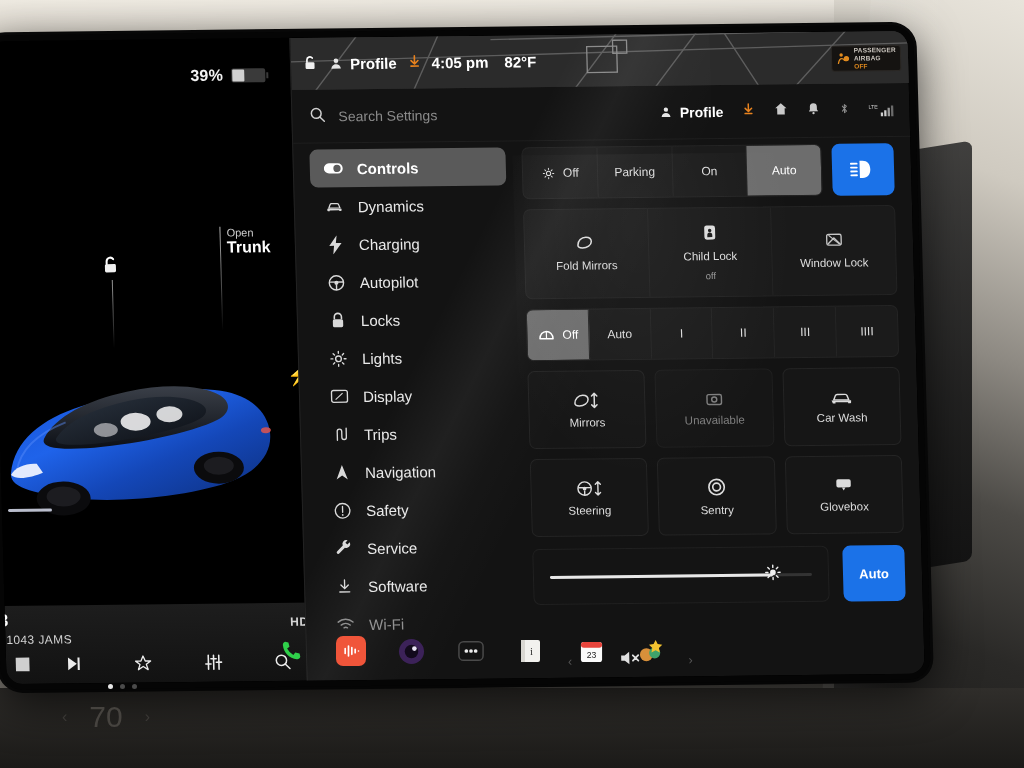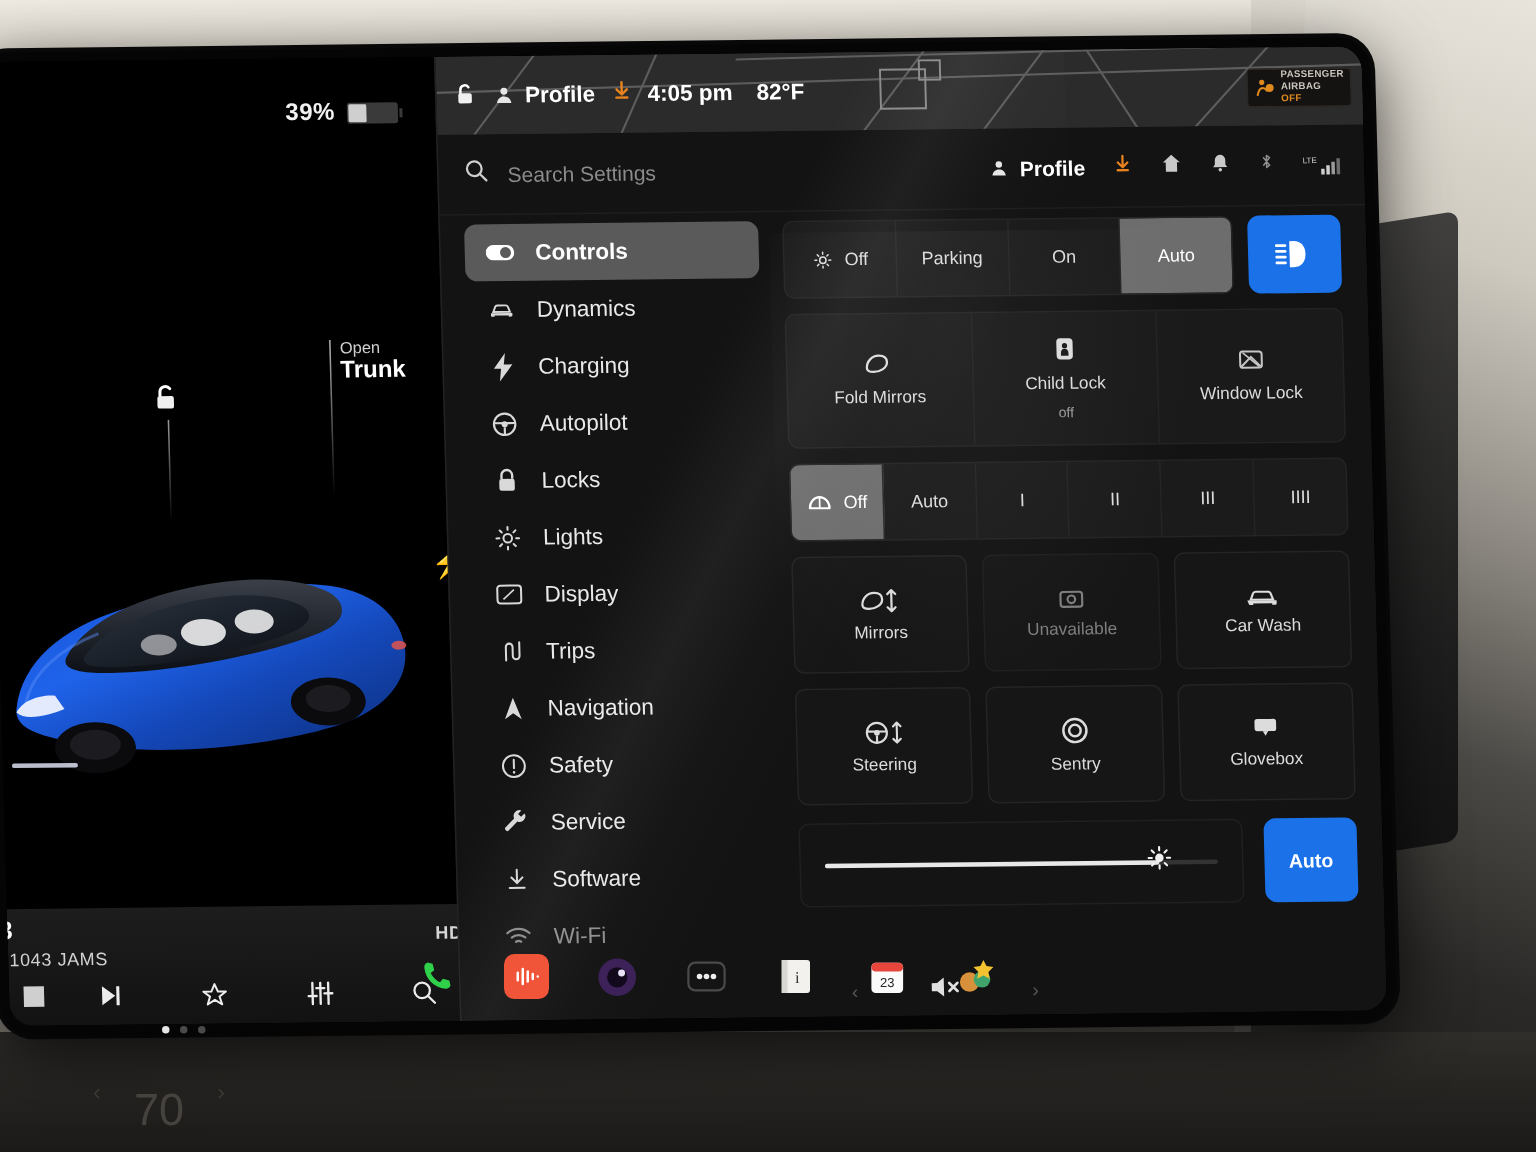--- a/index.html
+++ b/index.html
@@ -61,21 +61,21 @@
   .media .title { position:absolute; left:-6px; top:5px; color:#fff; font-size:17px; font-weight:700; }
   .media .sub { position:absolute; left:-10px; top:27px; color:#d2d2d2; font-size:12px; letter-spacing:.4px; }
   .media-ctrls { position:absolute; left:0; top:48px; width:330px; display:flex; align-items:center; }
   .media-ctrls > div { color:#e6e6e6; }
   .dots { position:absolute; left:108px; top:684px; display:flex; gap:7px; }
   .dots i { width:5px; height:5px; border-radius:50%; background:#4a4a4a; display:block;}
   .dots i.on { background:#e6e6e6; }
 
   
   .temp-ctrl { position:absolute; left:62px; top:700px; display:flex; align-items:center; gap:22px; color:#3d3b38; }
-  .temp-ctrl .v { font-size:30px; font-weight:300; color:#46433f;margin-top:24px; }
+  .temp-ctrl .v { font-size:30px; font-weight:300; color:#46433f; }
   .temp-ctrl .c { font-size:16px; color:#3a3835; }
 
   
   .settings { position:absolute; left:300px; top:0; width:618px; height:643px; background:#131313;
      border-left:1px solid #222; }
   
   .mapstrip { position:absolute; left:0; top:0; width:618px; height:52px; background:#2a2a2a; overflow:hidden; }
   .mapstrip svg { position:absolute; left:0; top:-6px; }
 
   .topbar { position:absolute; left:0; top:0; width:618px; height:52px; display:flex; align-items:center; gap:10px; padding-left:10px; }

